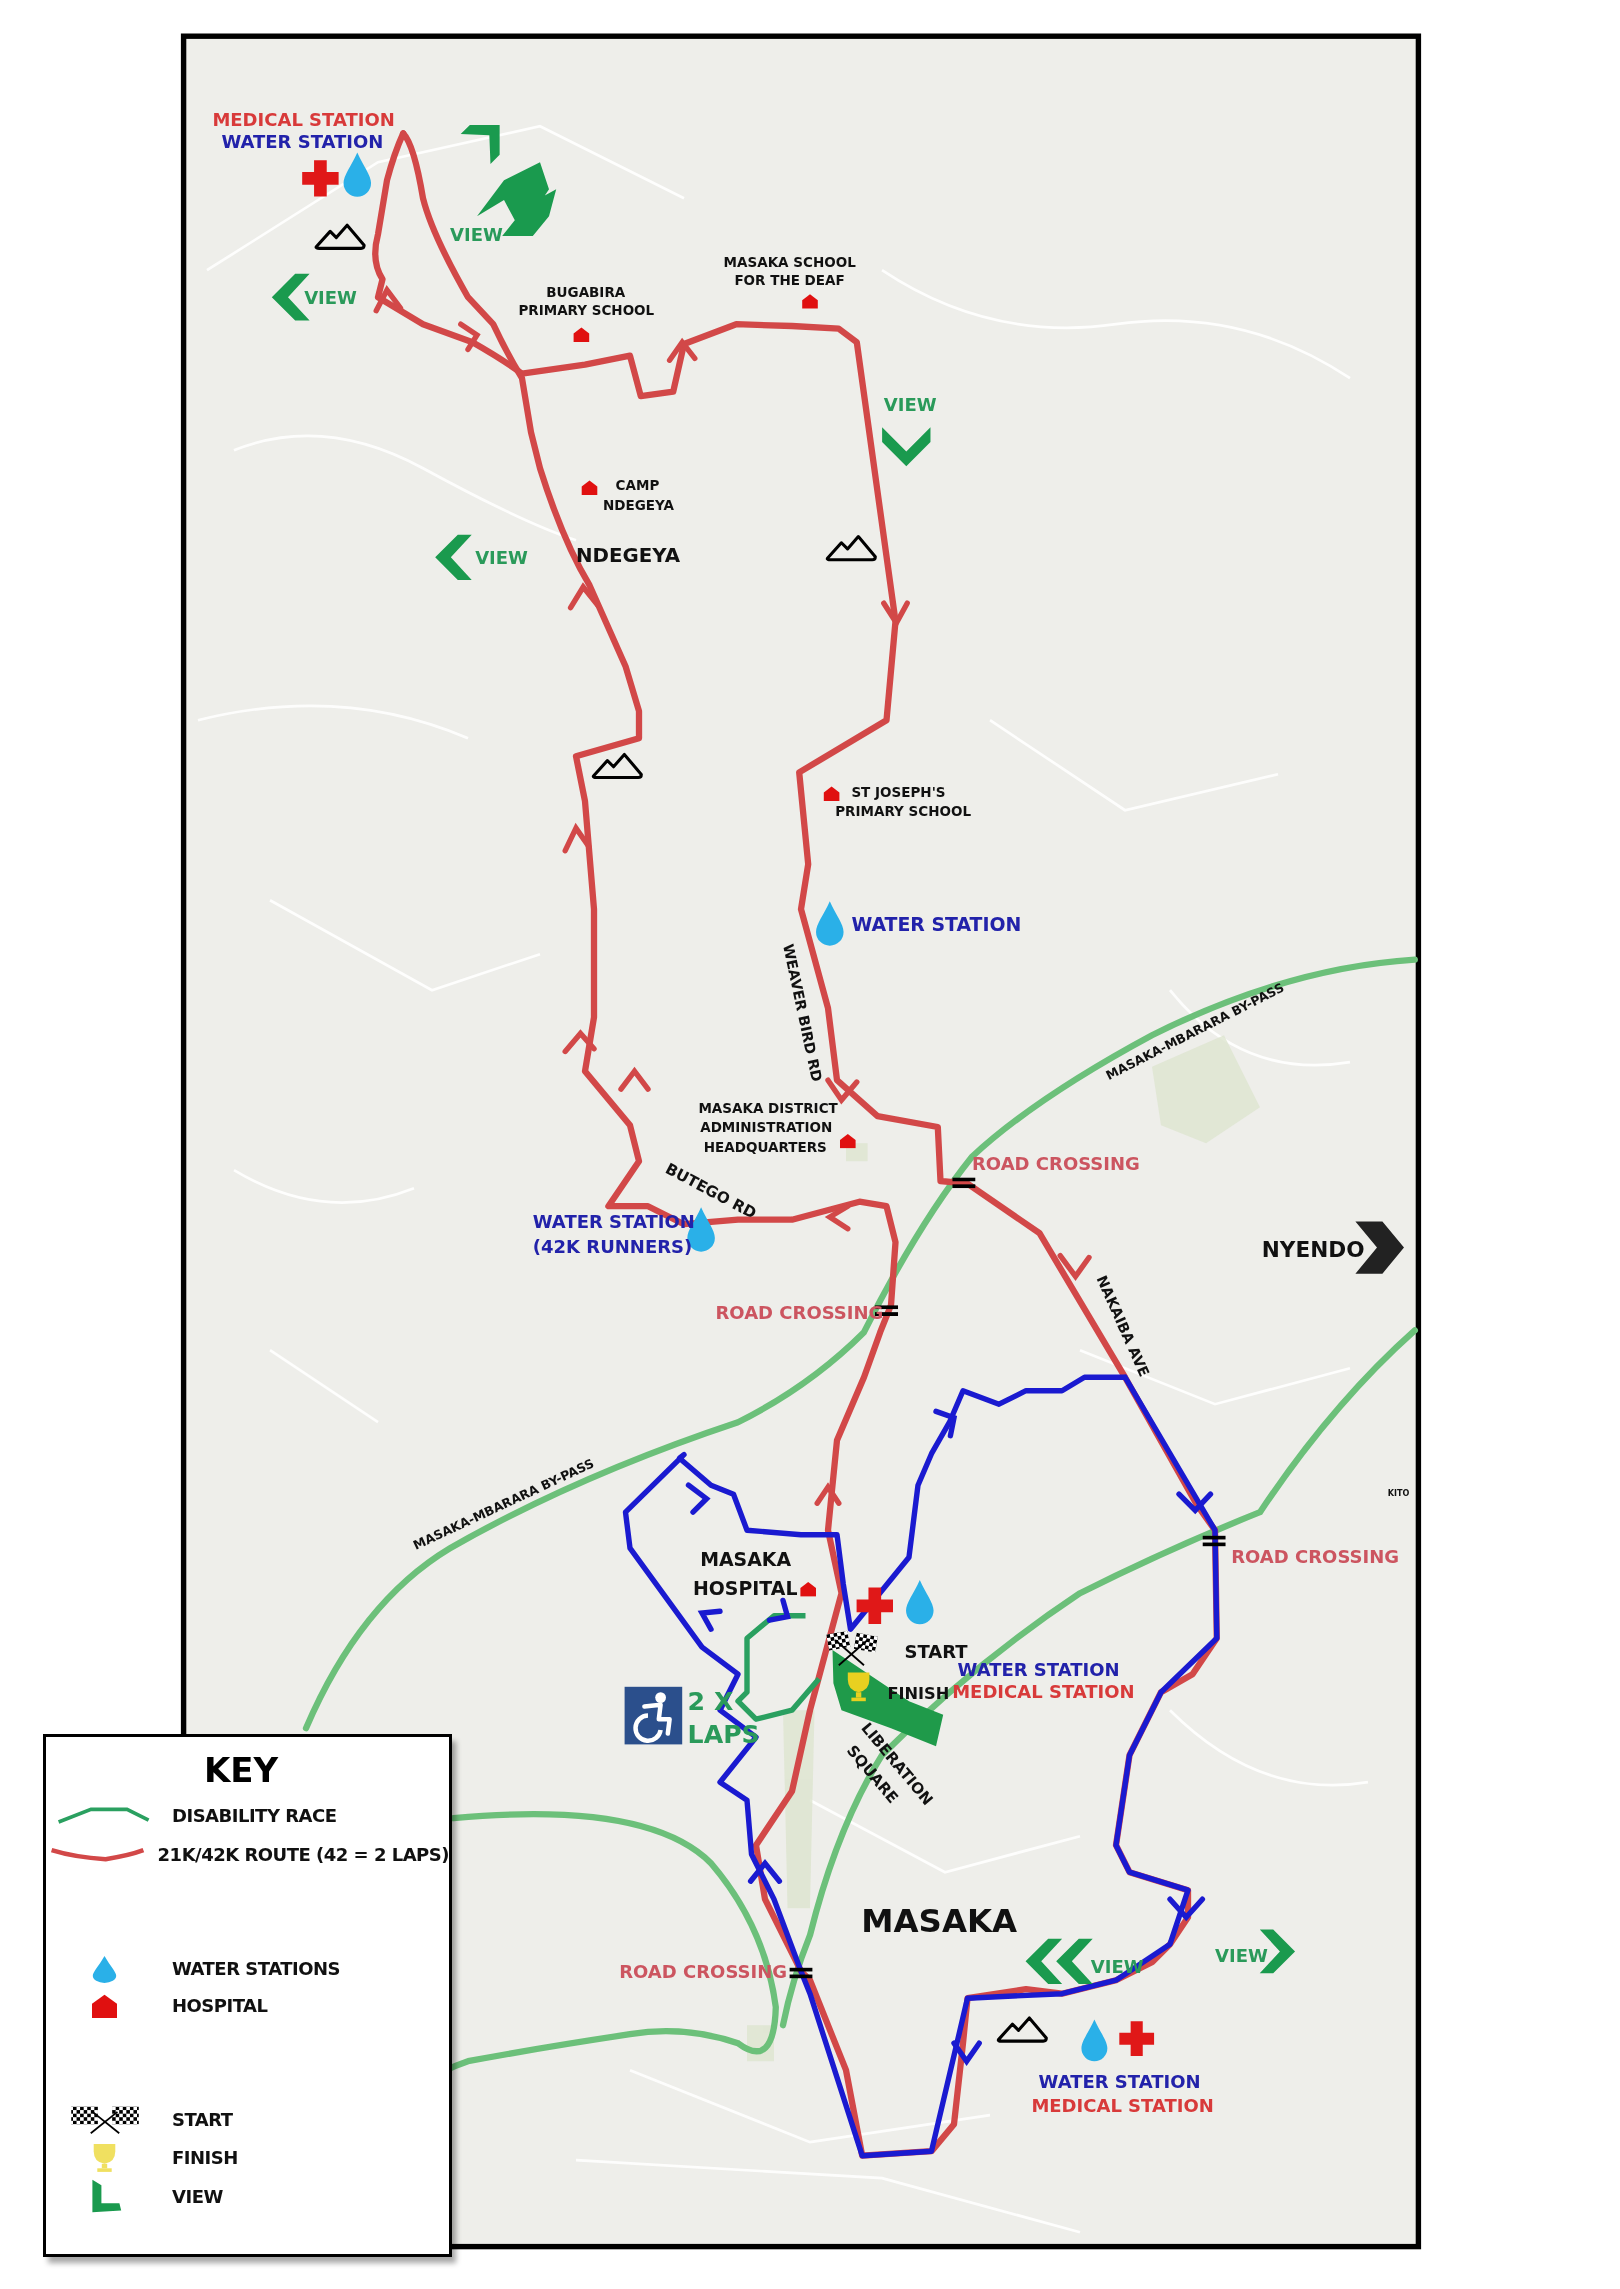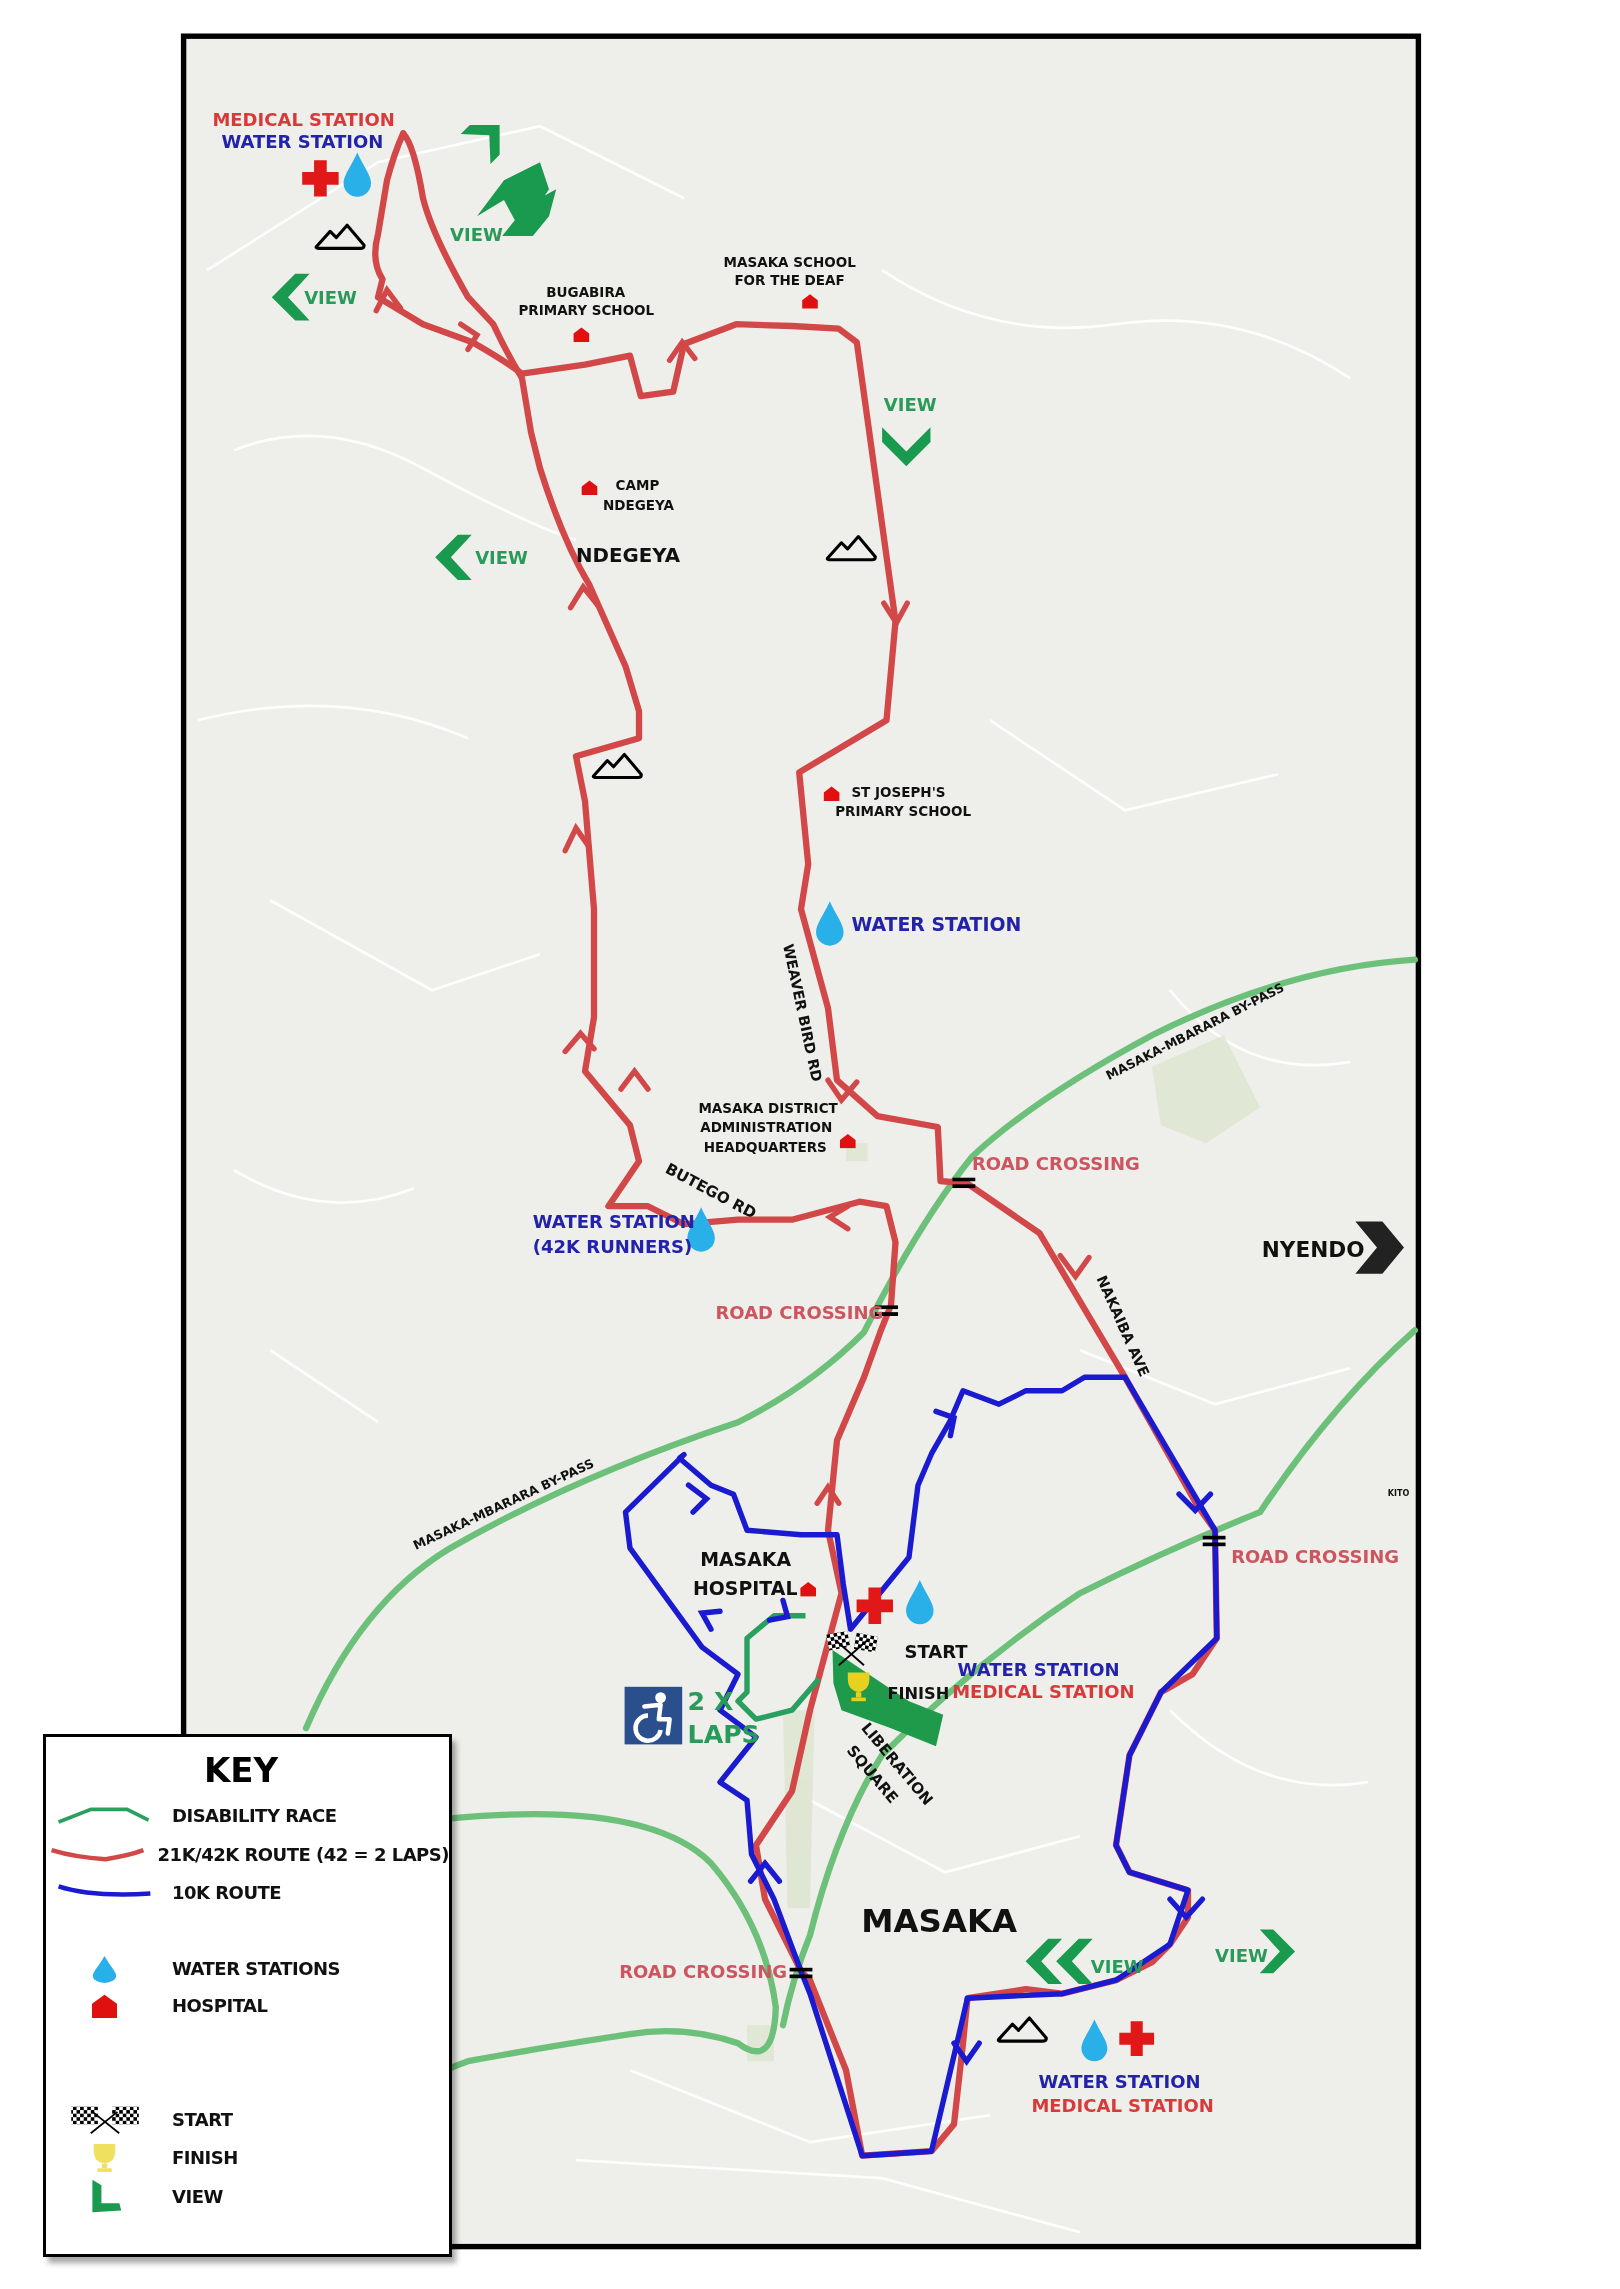--- a/index.html
+++ b/index.html
@@ -248,28 +248,20 @@
     <span class="key-label">DISABILITY RACE</span>
   </div>
   <div class="key-row" style="top:97px">
     <div class="key-sym">
         <svg width="99" height="21.6" viewBox="0 0 110 24">
           <path d="M4 8 Q30 16 64 18 Q90 14 106 8" fill="none" stroke="#d24848" stroke-width="5"></path>
         </svg>
       </div>
     <span class="key-label">21K/42K ROUTE (42 = 2 LAPS)</span>
   </div>
-  <div class="key-row" style="top:135px">
-    <div class="key-sym">
-        <svg width="99" height="21.6" viewBox="0 0 110 24">
-          <path d="M4 6 Q40 18 106 14" fill="none" stroke="#1a1ad0" stroke-width="5"></path>
-        </svg>
-      </div>
-    <span class="key-label">10K ROUTE</span>
-  </div>
   <div class="key-row" style="top:211px">
     <div class="key-sym">
         <svg width="27" height="29" viewBox="0 0 30 32">
           <path d="M15 2 C22 14 28 20 28 24 A13 8 0 0 1 2 24 C2 20 8 14 15 2 Z" fill="#2ab0e8"></path>
         </svg>
       </div>
     <span class="key-label">WATER STATIONS</span>
   </div>
   <div class="key-row" style="top:248px">
     <div class="key-sym">

